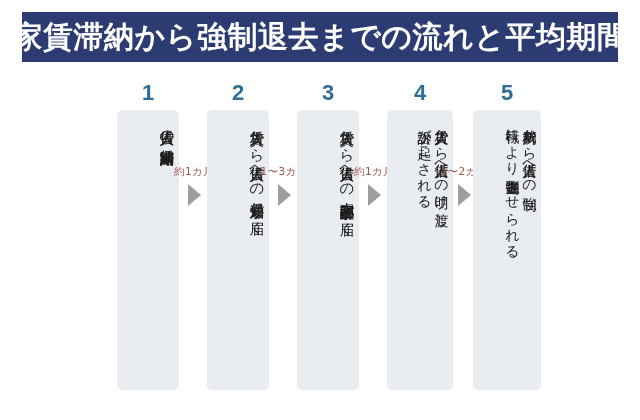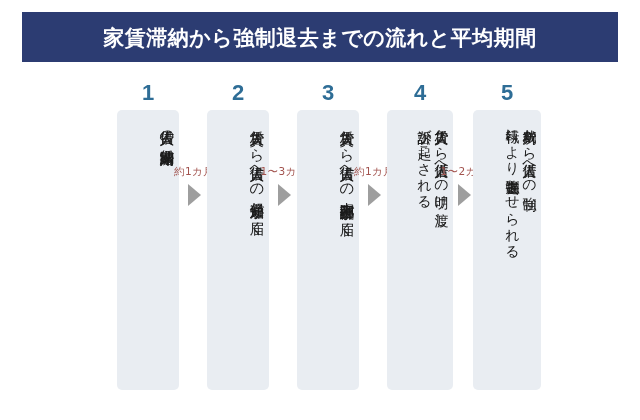--- a/index.html
+++ b/index.html
@@ -23,21 +23,21 @@
     width: 596px;
     height: 50px;
     background: #2c3c72;
     display: flex;
     align-items: center;
     justify-content: center;
     box-sizing: border-box;
   }
   .header-title {
     color: #ffffff;
-    font-size: 21px;
+    font-size: 30px;
     font-weight: bold;
     letter-spacing: 0.5px;
     white-space: nowrap;
     line-height: 1;
   }
 
   
   .flow {
     position: absolute;
     left: 0;

